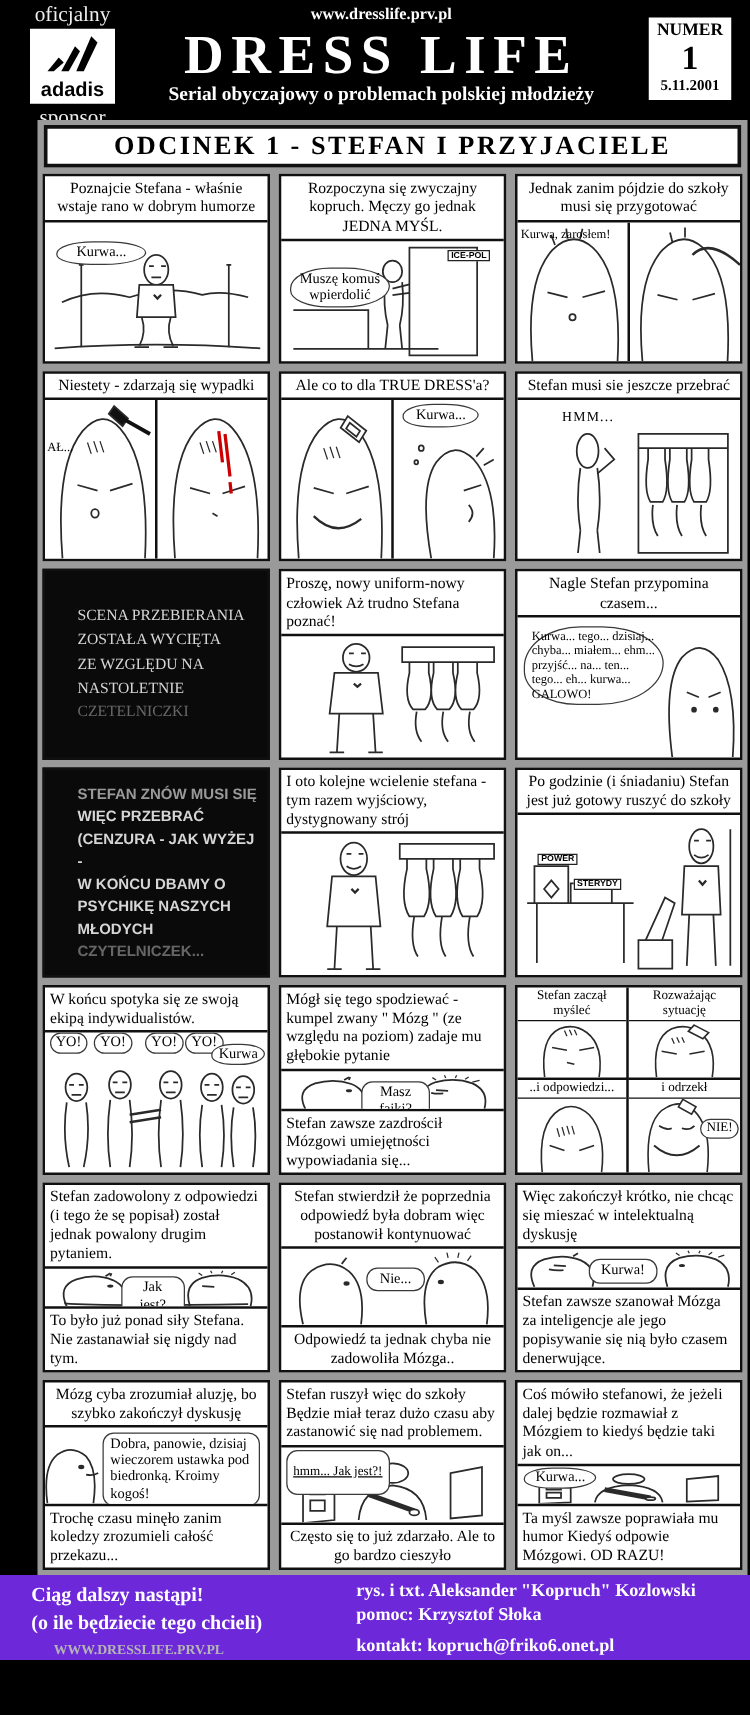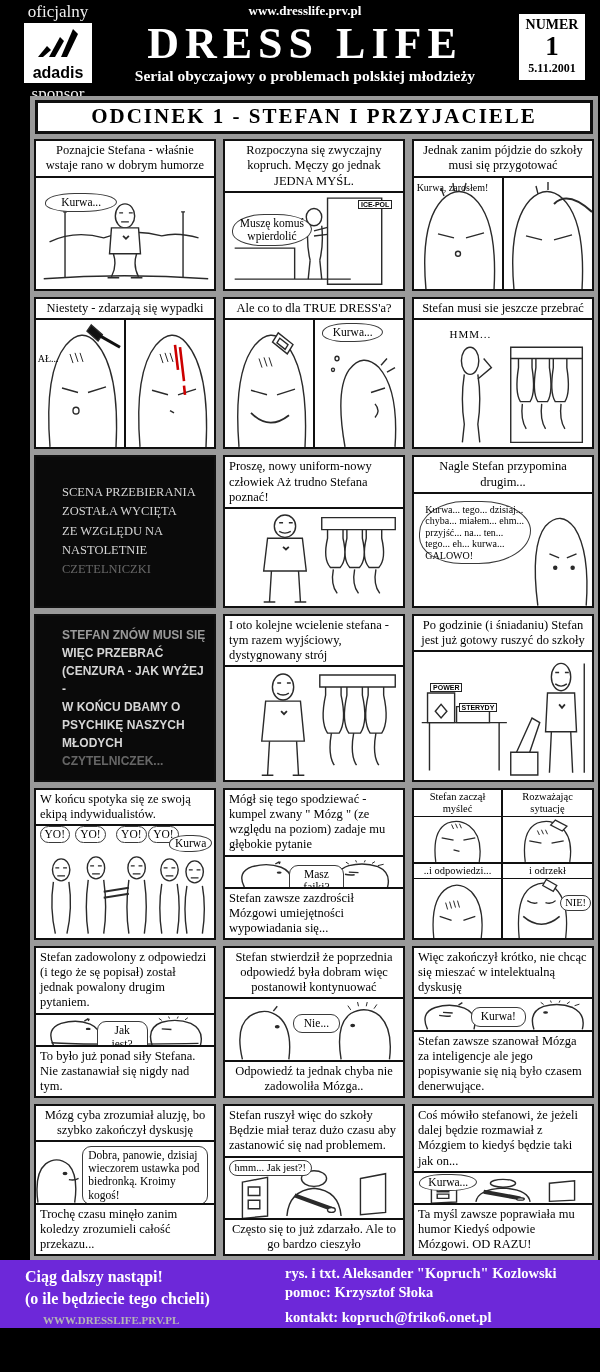--- a/index.html
+++ b/index.html
@@ -260,21 +260,21 @@
               <path d="M44 34 H80 L84 72 H40 Z" fill="#fff"></path>
               <path d="M48 72 L46 108 M76 72 L78 108 M40 108 h12 M72 108 h12"></path>
               <path d="M60 44 l3 3 l3 -3" stroke-width="1.8"></path>
               <rect x="100" y="10" width="76" height="14" fill="#fff"></rect>
               <path d="M106 24 v10 q-5 24 3 34 h10 q8 -10 3 -34 v-10 M126 24 v10 q-5 24 3 34 h10 q8 -10 3 -34 v-10 M146 24 v10 q-5 24 3 34 h10 q8 -10 3 -34 v-10"></path>
               <path d="M112 70 q-3 18 4 28 M134 70 q-3 18 4 28 M156 70 q-3 18 4 28"></path>
             </svg>
           </div>
         </div>
         <div class="panel">
-          <div class="cap">Nagle Stefan przypomina drugim...</div>
+          <div class="cap">Nagle Stefan przypomina czasem...</div>
           <div class="art">
             <svg viewBox="0 0 184 112" preserveAspectRatio="none" fill="none" stroke="#2a2a2a" stroke-width="1.4">
               <path d="M128 112 Q120 52 136 32 Q152 16 166 34 Q182 58 178 112" fill="#fff"></path>
               <path d="M140 60 l10 4 M158 64 l10 -4"></path>
               <circle cx="146" cy="74" r="1.6" fill="#2a2a2a"></circle>
                 <circle cx="164" cy="74" r="1.6" fill="#2a2a2a"></circle>
             </svg>
             <div class="bub cloud" style="left:3%;top:6%;width:56%;font-size:10px;text-align:left;">Kurwa... tego... dzisiaj... chyba... miałem... ehm... przyjść... na... ten... tego... eh... kurwa... GALOWO!</div>
           </div>
         </div>
@@ -489,21 +489,21 @@
           <div class="art">
             <svg viewBox="0 0 184 100" preserveAspectRatio="none" fill="none" stroke="#2a2a2a" stroke-width="1.4">
               <path d="M18 40 L44 32 L44 96 L18 100 Z" fill="#fff"></path>
               <path d="M24 48 h12 v14 h-12 Z M24 70 h12 v14 h-12 Z"></path>
               <path d="M140 34 L166 26 L166 90 L140 94 Z" fill="#fff"></path>
               <circle cx="92" cy="34" r="13" fill="#fff"></circle>
               <path d="M64 96 Q66 54 92 50 Q118 54 120 96" fill="#fff"></path>
               <path d="M72 62 L110 84" stroke-width="4"></path>
               <circle cx="110" cy="86" r="4" fill="#fff"></circle>
             </svg>
-            <div class="bub" style="left:2%;top:4%;padding:1px 5px;font-size:10.5px;">hmm... Jak jest?!</div>
+            <div class="bub" style="left:2%;top:4%;padding:11px 5px;font-size:10.5px;text-decoration:underline;">hmm... Jak jest?!</div>
           </div>
           <div class="foot-cap">Często się to już zdarzało. Ale to go bardzo cieszyło</div>
         </div>
         <div class="panel">
           <div class="cap" style="text-align:left;">Coś mówiło stefanowi, że jeżeli dalej będzie rozmawiał z Mózgiem to kiedyś będzie taki jak on...</div>
           <div class="art">
             <svg viewBox="0 0 184 100" preserveAspectRatio="none" fill="none" stroke="#2a2a2a" stroke-width="1.4">
               <path d="M18 40 L44 32 L44 96 L18 100 Z" fill="#fff"></path>
               <path d="M24 48 h12 v14 h-12 Z M24 70 h12 v14 h-12 Z"></path>
               <path d="M140 34 L166 26 L166 90 L140 94 Z" fill="#fff"></path>

